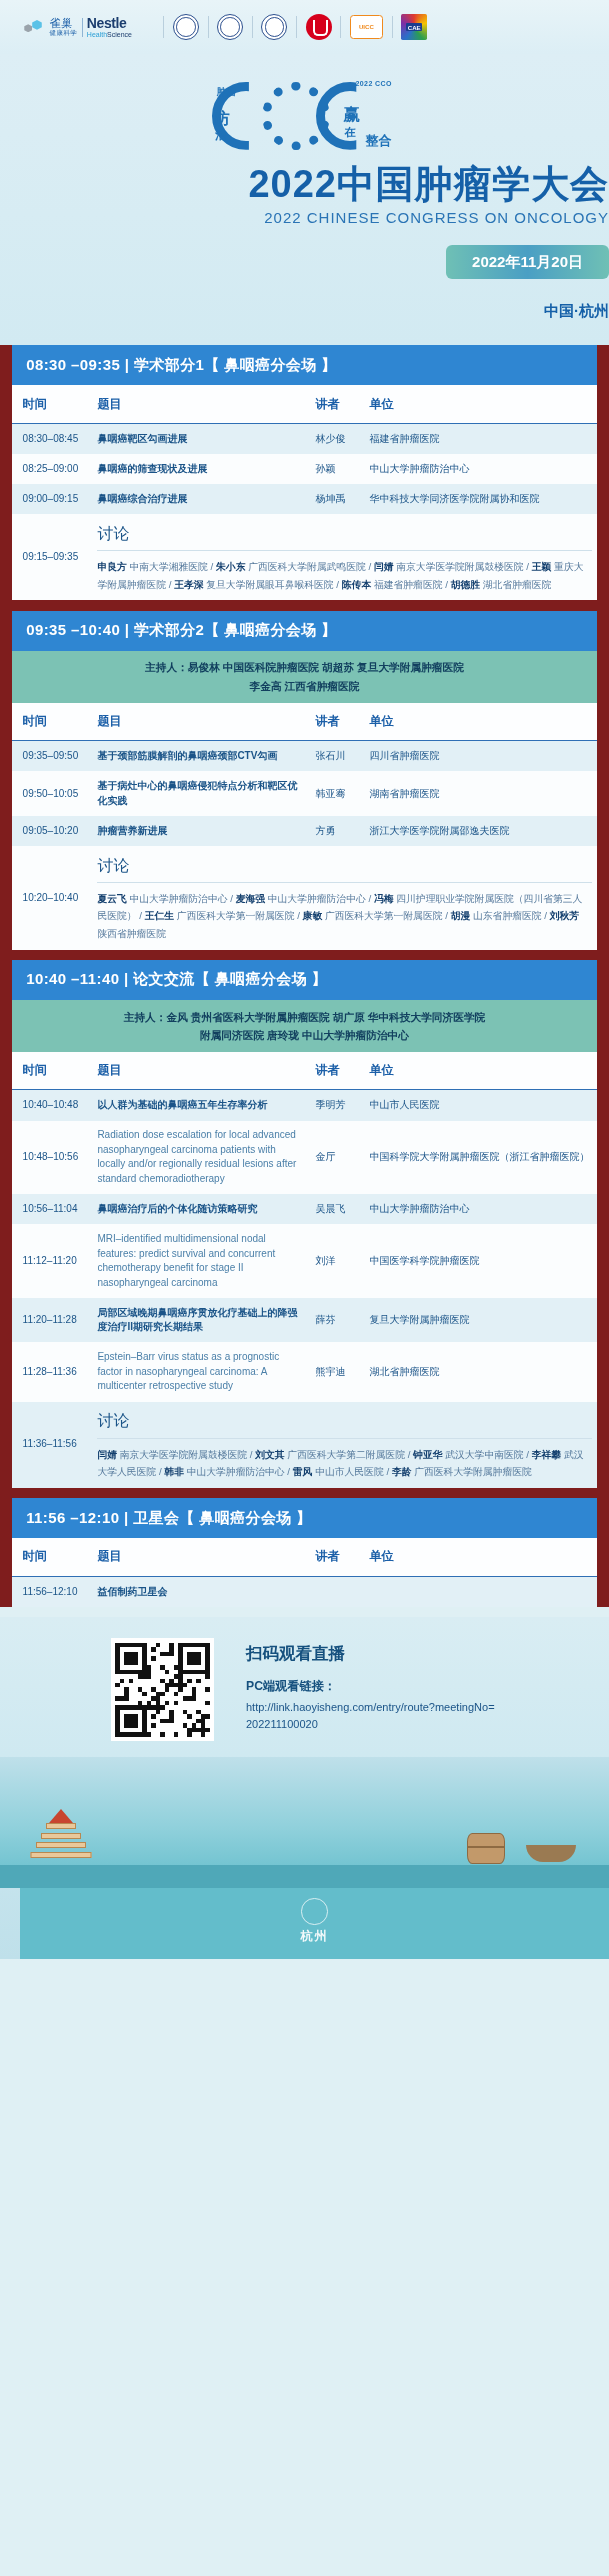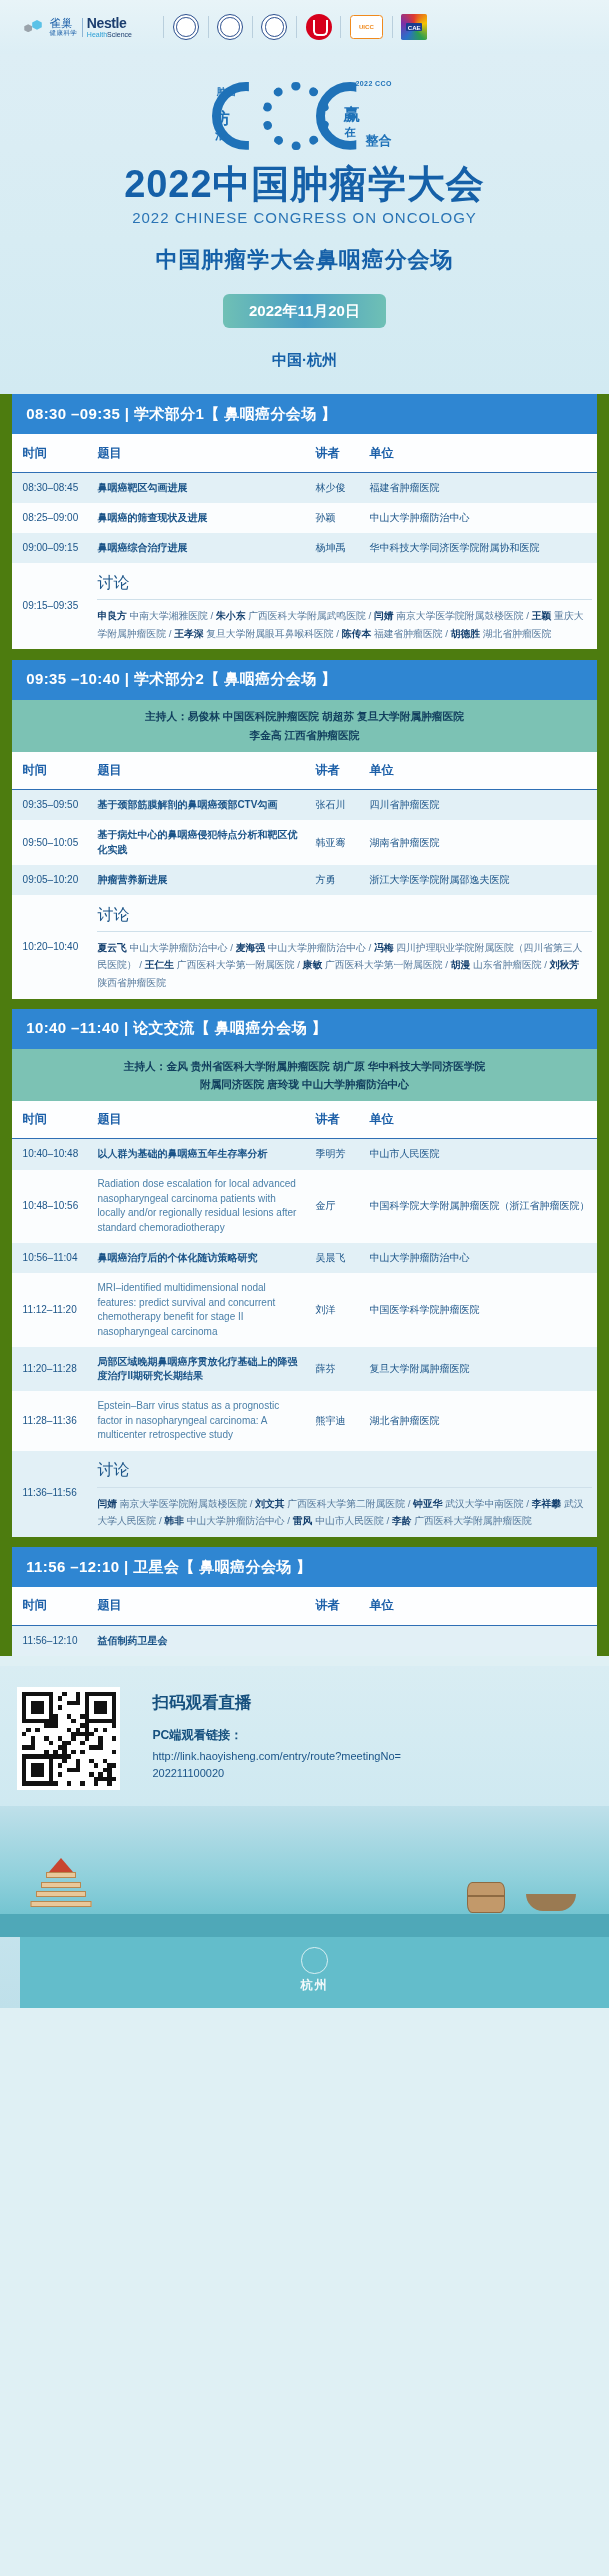--- a/index.html
+++ b/index.html
@@ -70,22 +70,22 @@
     width: 26px; height: 26px;
     background: conic-gradient(from 0deg, #e03a2f, #f5c400, #2b9e4f, #2a6fc9, #7b2fa8, #e03a2f);
     display:flex; align-items:center; justify-content:center;
     font-size:6.1px; color:#fff; font-weight:bold; border-radius:1.7px;
   }
   .seal-cae span{ background:#1b3d8f; padding:0.9px 1.7px; border-radius:0.9px;}
 
   
   .hero {
     background: linear-gradient(180deg, #ddeef5 0%, #d7ecf3 55%, #d2eaf2 100%);
-    padding: 19px 12px 0;
-    text-align: center;
+    padding: 19px 0 0;
+    text-align: right;
   }
   .cco-logo {
     width: 200px; height: 87px; margin: 0 auto 3.5px;
     position: relative;
   }
   .cco-ring {
     position:absolute; top:8.7px; width:68px; height:68px; border-radius:50%;
     border: 9.6px dotted #1f72b8;
   }
   .cco-ring.r1 { left: 7px; border-style: solid; border-color:#1f72b8; border-width:9.6px; clip-path: polygon(0 0, 55% 0, 55% 100%, 0 100%); }
@@ -116,21 +116,21 @@
   }
   .date-badge {
     display: inline-block; margin-top: 19px;
     padding: 7.8px 26px; border-radius: 6.1px;
     background: linear-gradient(90deg, #6fc0b5 0%, #4a9fc4 50%, #6fc0b5 100%);
     color: #fff; font-size: 15px; font-weight: bold;
   }
   .city { font-size: 15px; font-weight: bold; color:#1560a8; margin-top: 22.6px; padding-bottom: 24.4px;}
 
   
-  .agenda { padding: 0 12.2px 0; background: #4d7c0f; }
+  .agenda { padding: 0 12.2px 0; background: #7f1d1d; }
   .session { margin-bottom: 10.4px; }
   .session-head {
     background: #2f86d2; color: #fff;
     font-size: 15px; font-weight: bold;
     padding: 10.4px 14px; letter-spacing: 0.4px;
   }
   .session-hosts {
     background: #7cc2b4; color: #12405f;
     font-size: 10.7px; font-weight: bold;
     padding: 7.8px 14px; text-align: center; line-height: 1.7;
@@ -156,21 +156,21 @@
   .disc-row td { padding-top: 8.7px; padding-bottom: 10.4px; }
   .disc-label { font-size: 16px; color:#1b5488; padding-bottom:5.2px; border-bottom:0.9px solid #cfe0ea; margin-bottom:7px;}
   .disc-list { font-size: 9.8px; line-height:1.75; color:#54789b; }
   .disc-list b { color:#133f6e; }
 
   
   .footer-wrap {
     background: linear-gradient(180deg, #d9edf3 0%, #cfe9f1 40%, #bfe0ea 100%);
     padding: 21px 0 0; position: relative; overflow: hidden;
   }
-  .qr-block { display:flex; align-items:flex-start; gap: 32px; padding: 0 17.4px 15.7px;}
+  .qr-block { display:flex; align-items:flex-start; justify-content:center; gap: 32px; padding: 0 17.4px 15.7px;}
   .qr-code {
     width: 103px; height: 103px; background:#fff; padding:4.4px; flex: none;
   }
   .qr-grid { width:100%; height:100%; display:grid; grid-template-columns: repeat(21, 1fr); grid-template-rows: repeat(21, 1fr); }
   .qr-grid i { background: #fff; }
   .qr-grid i.on { background: #111; }
   .qr-text { padding-top: 5.2px; }
   .qr-head { font-size: 16.5px; font-weight: bold; color:#15507e; margin-bottom: 12.2px;}
   .qr-sub { font-size: 12.2px; font-weight: bold; color:#15507e; margin-bottom: 4.4px;}
   .qr-url { font-size: 11px; color:#1b5488; word-break: break-all; max-width: 252px; line-height:1.5;}
@@ -235,21 +235,20 @@
       <div class="cco-word cco-w1">肿瘤</div>
       <div class="cco-word cco-w2">防</div>
       <div class="cco-word cco-w3">治</div>
       <div class="cco-word cco-w4">赢</div>
       <div class="cco-word cco-w5">在</div>
       <div class="cco-word cco-w6">整合</div>
       <div class="cco-word cco-w7">2022 CCO</div>
     </div>
     <div class="main-title">2022中国肿瘤学大会</div>
     <div class="main-title-en">2022 CHINESE CONGRESS ON ONCOLOGY</div>
-    <div class="sub-title">中国肿瘤学大会鼻咽癌分会场</div>
     <div><span class="date-badge">2022年11月20日</span></div>
     <div class="city">中国·杭州</div>
   </div>
 
   <div class="agenda" id="agenda">
       <div class="session">
         <div class="session-head">08:30 –09:35 | 学术部分1【 鼻咽癌分会场 】</div>
         <table class="sched">
           <thead>
             <tr>

